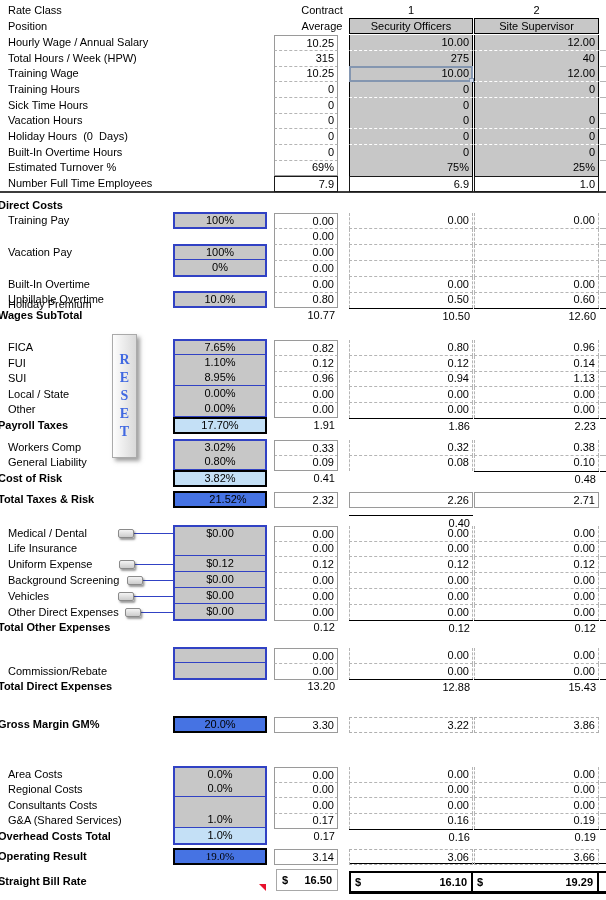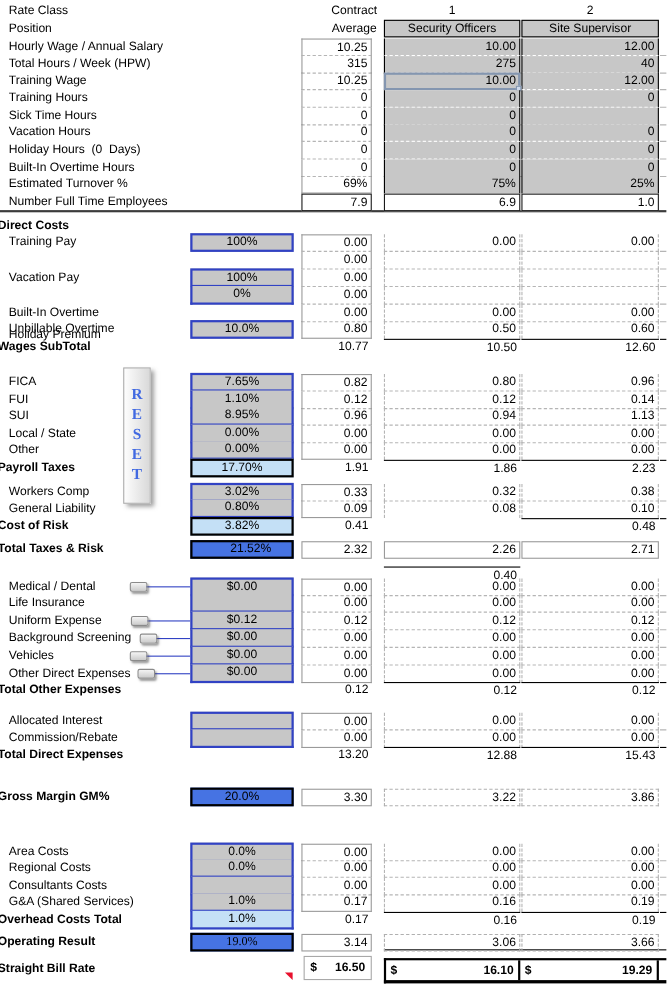--- a/index.html
+++ b/index.html
@@ -287,21 +287,20 @@
     <div class="c sliderbtn" style="left: 125px; top: 607.5px; width: 16px; height: 9px;"></div>
     <div class="c inp ib" style="left: 173px; top: 604px; width: 94px; height: 17px;">$0.00</div>
     <div class="c num gl gr gb" style="left: 274px; top: 605px; width: 64px; height: 15.7px;">0.00</div>
     <div class="c num dl dr" style="left: 349px; top: 605px; width: 124px; height: 15.7px;">0.00</div>
     <div class="c num dl dr" style="left: 474px; top: 605px; width: 125px; height: 15.7px;">0.00</div>
     <div class="c lab b" style="left: -2px; top: 620px; width: 175px; height: 15.7px;">Total Other Expenses</div>
     <div class="c num" style="left: 274px; top: 620px; width: 64px; height: 15.7px;">0.12</div>
     <div class="c num kt" style="left: 349px; top: 620px; width: 124px; height: 15.7px;">0.12</div>
     <div class="c num kt" style="left: 474px; top: 620px; width: 125px; height: 15.7px;">0.12</div>
     <div class="c kt" style="left: 600px; top: 620px; width: 6px; height: 15.7px;"></div>
-    <div class="c lab" style="left: 8px; top: 648px; width: 175px; height: 15.7px;">Allocated Interest</div>
     <div class="c inp" style="left: 173px; top: 647px; width: 94px; height: 17px;"></div>
     <div class="c num gt gl gr bd" style="left: 274px; top: 648px; width: 64px; height: 15.7px;">0.00</div>
     <div class="c num bd dl dr" style="left: 349px; top: 648px; width: 124px; height: 15.7px;">0.00</div>
     <div class="c num bd dl dr" style="left: 474px; top: 648px; width: 125px; height: 15.7px;">0.00</div>
     <div class="c bd" style="left: 600px; top: 648px; width: 6px; height: 15.7px;"></div>
     <div class="c lab" style="left: 8px; top: 664px; width: 175px; height: 15.7px;">Commission/Rebate</div>
     <div class="c inp ib" style="left: 173px; top: 663px; width: 94px; height: 17px;"></div>
     <div class="c num gl gr gb" style="left: 274px; top: 664px; width: 64px; height: 15.7px;">0.00</div>
     <div class="c num dl dr" style="left: 349px; top: 664px; width: 124px; height: 15.7px;">0.00</div>
     <div class="c num dl dr" style="left: 474px; top: 664px; width: 125px; height: 15.7px;">0.00</div>

